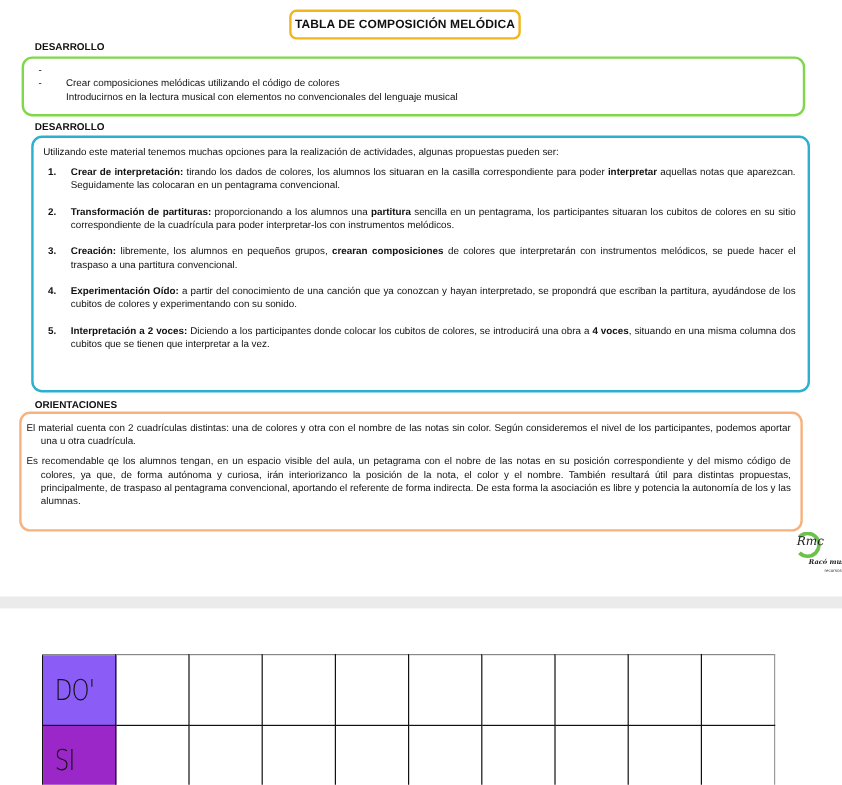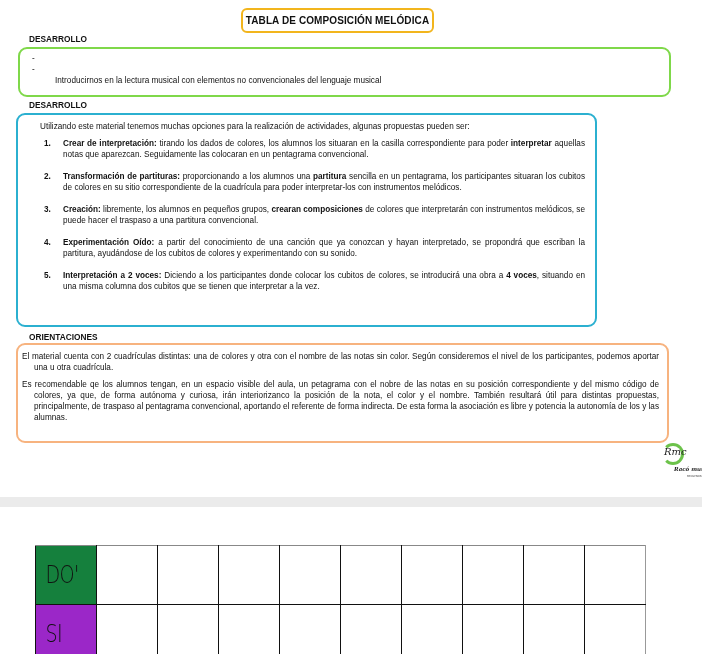--- a/index.html
+++ b/index.html
@@ -12,21 +12,21 @@
     left:241px; top:8px; width:193px; height:25px;
     border:2px solid #f2b51d; border-radius:6px; box-sizing:border-box;
     display:flex; align-items:center; justify-content:center;
     font-size:10px; font-weight:bold; letter-spacing:0.1px;
   }
   .heading { font-size:8.3px; font-weight:bold; left:29px; }
   .box { box-sizing:border-box; border-radius:9px; font-size:8.2px; line-height:11px; }
   .green-box { left:18px; top:47px; width:653px; height:50px; border:2px solid #7fd84a; padding:4px 0 0 12px; }
   .green-box .li { display:flex; }
   .green-box .dash { width:23px; }
-  .blue-box { left:16px; top:113px; width:581px; height:214px; border:2px solid #2bb0d0; padding:6px 10px 0 22px; }
+  .blue-box { left:26px; top:113px; width:649px; height:214px; border:2px solid #2bb0d0; padding:6px 10px 0 8px; }
   .blue-box .intro { margin-bottom:6px; }
   .blue-box .item { display:flex; text-align:justify; margin-bottom:11px; }
   .blue-box .num { width:23px; font-weight:bold; flex:none; padding-left:4px; box-sizing:border-box;}
   .blue-box .txt { flex:1; }
   b { font-weight:bold; }
   .orange-box { left:16px; top:343px; width:653px; height:100px; border:2px solid #f7b37f; padding:6px 8px 0 4px; }
   .orange-box p { margin:0 0 6px 0; text-indent:-12px; padding-left:12px; text-align:justify; }
   .logo { left:654px; top:443px; width:80px; height:42px; }
   .logo-circle { position:absolute; left:8px; top:0; width:22px; height:22px; border:3px solid #6cc24a; border-radius:50%; box-sizing:border-box; border-left-color:transparent;}
   .logo-mark { position:absolute; left:10px; top:3px; font-family:"DejaVu Serif", serif; font-style:italic; font-size:10px; color:#222; }
@@ -47,20 +47,21 @@
   <span>TABLA DE COMPOSICIÓN MELÓDICA</span>
 </div>
 
 <div class="abs heading" style="top:34px;">DESARROLLO</div>
 <div class="abs box green-box">
   <div class="li">
       <span class="dash">-</span>
     </div>
   <div class="li">
       <span class="dash">-</span>
+      <span>Crear composiciones melódicas utilizando el código de colores</span>
     </div>
   <div class="li">
       <span class="dash"></span>
       <span>Introducirnos en la lectura musical con elementos no convencionales del lenguaje musical</span>
     </div>
 </div>
 
 <div class="abs heading" style="top:100px;">DESARROLLO</div>
 <div class="abs box blue-box">
   <div class="intro">Utilizando este material tenemos muchas opciones para la realización de actividades, algunas propuestas pueden ser:</div>
@@ -99,21 +100,21 @@
   <span class="logo-mark">Rmc</span>
   <span class="logo-name">Racó musical educati</span>
   <span class="logo-sub">recursos didactics</span>
 </div>
 
 <div class="abs separator"></div>
 
 <table class="abs grid">
   <tbody id="grid-body">
       <tr>
-        <td style="background: #15803d; margin-top: 32px;"><span class="note-label" style="font-size: 24px; padding-left: 12px; font-family: &quot;DejaVu Sans&quot;, sans-serif;">DO'</span></td>
+        <td style="background: #8b5cf6; margin-top: 32px;"><span class="note-label" style="font-size: 24px; padding-left: 12px; font-family: &quot;DejaVu Sans&quot;, sans-serif;">DO'</span></td>
         <td></td>
         <td></td>
         <td class="light"></td>
         <td></td>
         <td></td>
         <td></td>
         <td class="light"></td>
         <td></td>
         <td></td>
       </tr>

